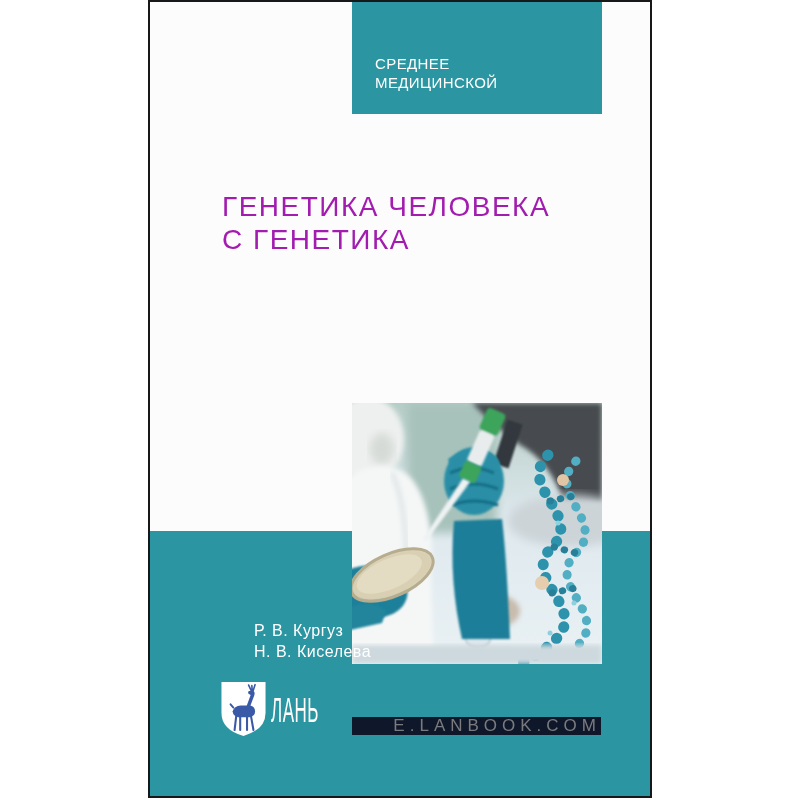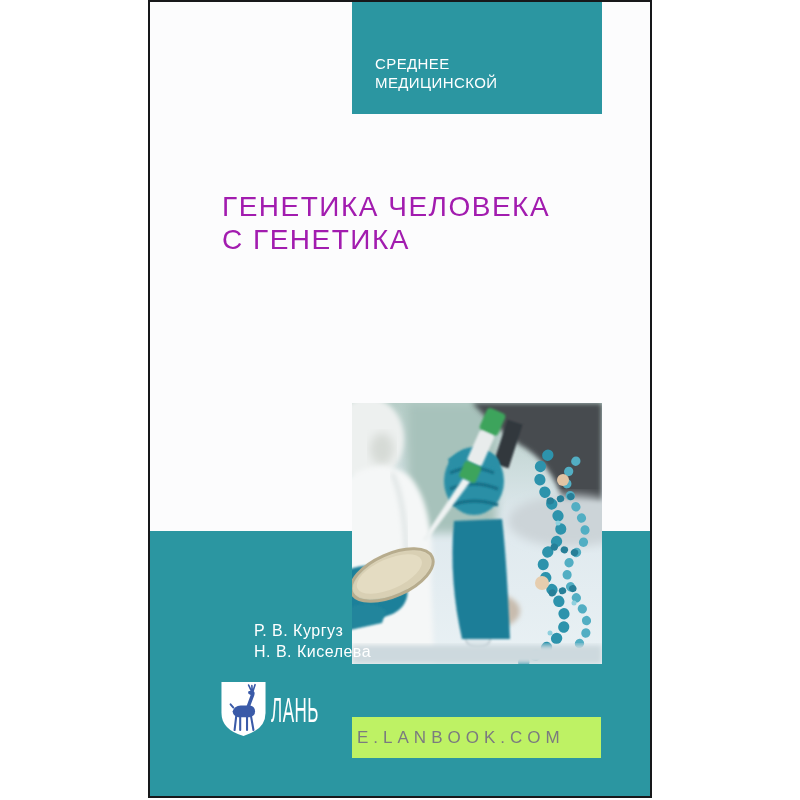--- a/index.html
+++ b/index.html
@@ -50,22 +50,22 @@
     position:absolute;left:70px;top:678px;display:flex;align-items:center;justify-content:center;
   }
   .logo .shield{width:47px;height:58px;}
   .logo .logotype{
     color:#ffffff;font-size:34px;font-weight:400;
     display:inline-block;transform:scale(0.5,1.05);transform-origin:left center;
     margin-left:4px;letter-spacing:1px;white-space:nowrap;
   }
   
   .website{
-    position:absolute;left:202px;top:715px;width:249px;height:41px;
-    background:#bef264;display:flex;align-items:center;justify-content:flex-start;
+    position:absolute;left:202px;top:715px;width:249px;height:18px;
+    background:#0f172a;display:flex;align-items:center;justify-content:flex-end;
   }
   .website span{
     color:#7b7b7f;font-size:17px;letter-spacing:5px;font-weight:400;
     padding-left:5px; 
   }
 </style>
 </head>
 <body>
 
 <div class="cover">

